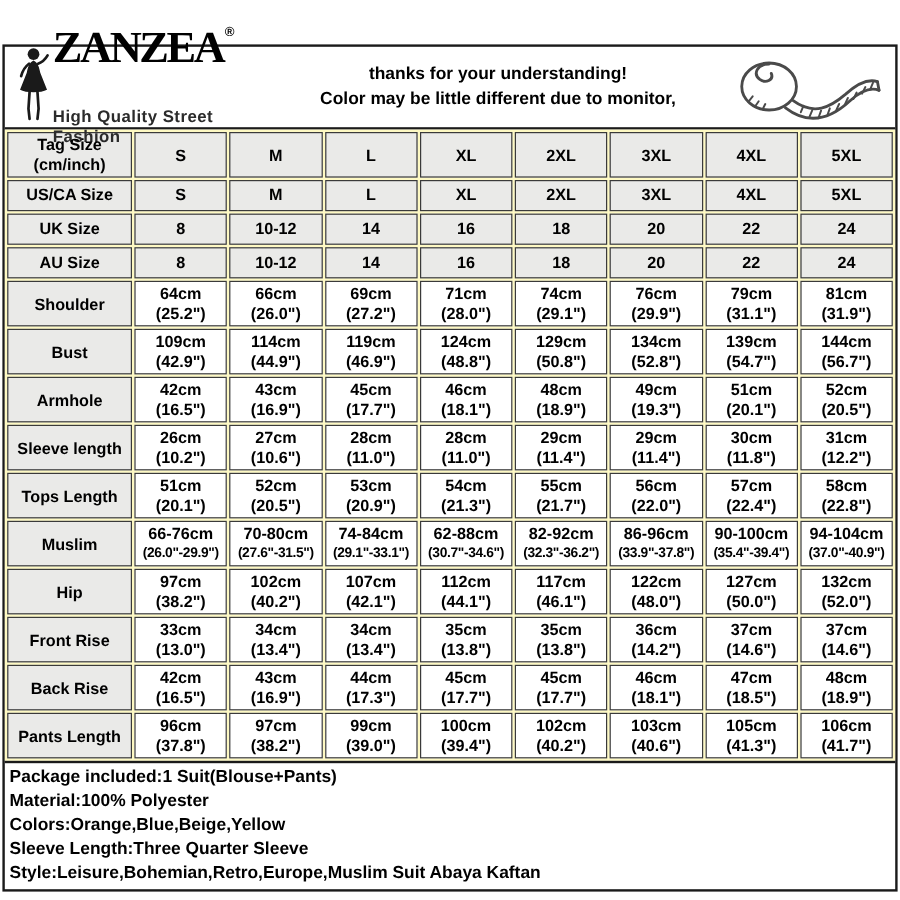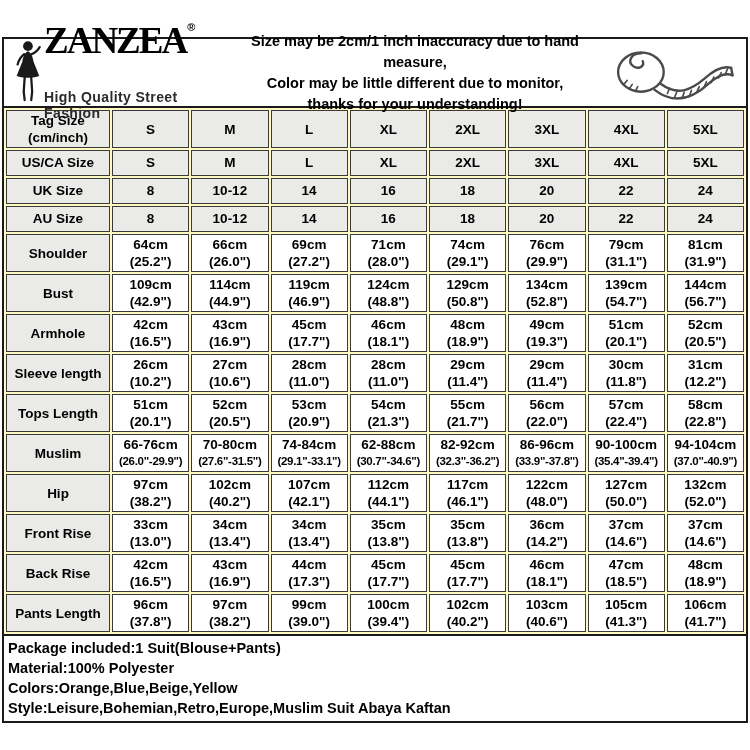--- a/index.html
+++ b/index.html
@@ -56,23 +56,22 @@
         </span>
         <span class="logo-textcol">
           <span class="brand-row">
             <span class="brand">ZANZEA</span>
             <span class="reg">®</span>
           </span>
           <span class="tagline">High Quality Street Fashion</span>
         </span>
       </div>
       <div class="notice">
-        <div>Size may be 2cm/1 inch inaccuracy due to hand measure,</div>
+        <div>thanks for your understanding!</div>
         <div>Color may be little different due to monitor,</div>
-        <div>thanks for your understanding!</div>
       </div>
       <div class="tape-wrap">
         <svg width="132" height="62" viewBox="0 0 140 68">
           <g fill="none" stroke="#4a4a4a" stroke-width="2.6" stroke-linecap="round" stroke-linejoin="round">
             <ellipse cx="37" cy="33" rx="25" ry="21.5"></ellipse>
             <path d="M37 12.5 c-11 0 -15 9 -8.5 14 c5.5 4 13 0.5 10.5 -5.5"></path>
             <path d="M59 46 C78 60 93 52 107 40 C118 30 128 26 136 28.5"></path>
             <path d="M52 52.5 C76 71 97 59 111 46 C121 37 130 33.5 137.5 36.5"></path>
             <path d="M136 28.5 L137.5 36.5"></path>
           </g>
@@ -586,17 +585,18 @@
               <div>(41.7")</div>
             </td>
           </tr>
         </tbody>
     </table>
 
     <div class="notes">
       <div>Package included:1 Suit(Blouse+Pants)</div>
       <div>Material:100% Polyester</div>
       <div>Colors:Orange,Blue,Beige,Yellow</div>
+      <div>Sleeve Length:Three Quarter Sleeve</div>
       <div>Style:Leisure,Bohemian,Retro,Europe,Muslim Suit Abaya Kaftan</div>
     </div>
 
   </div>
 </div>
 
 </body></html>

